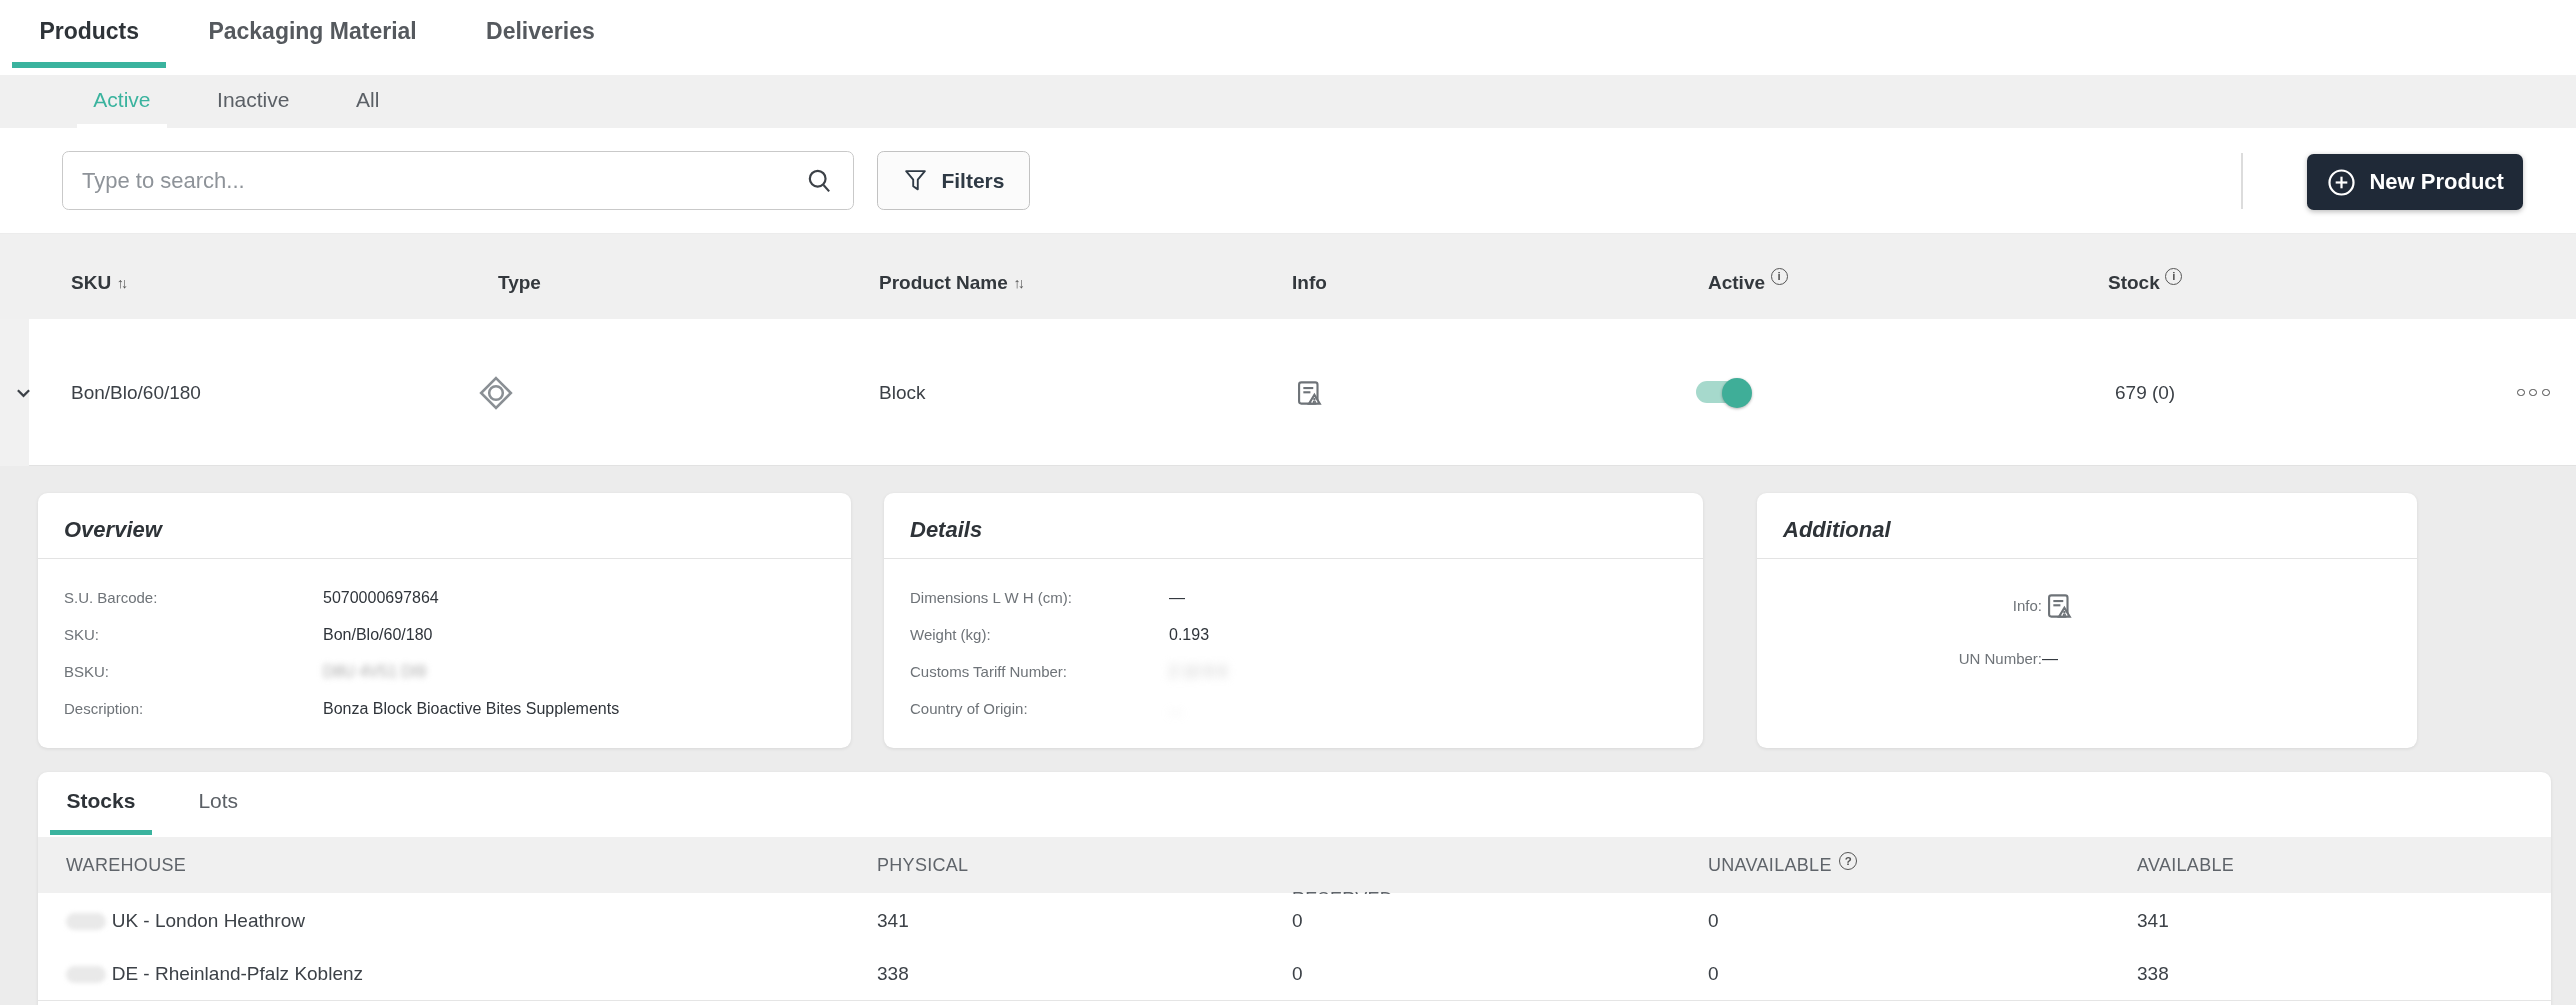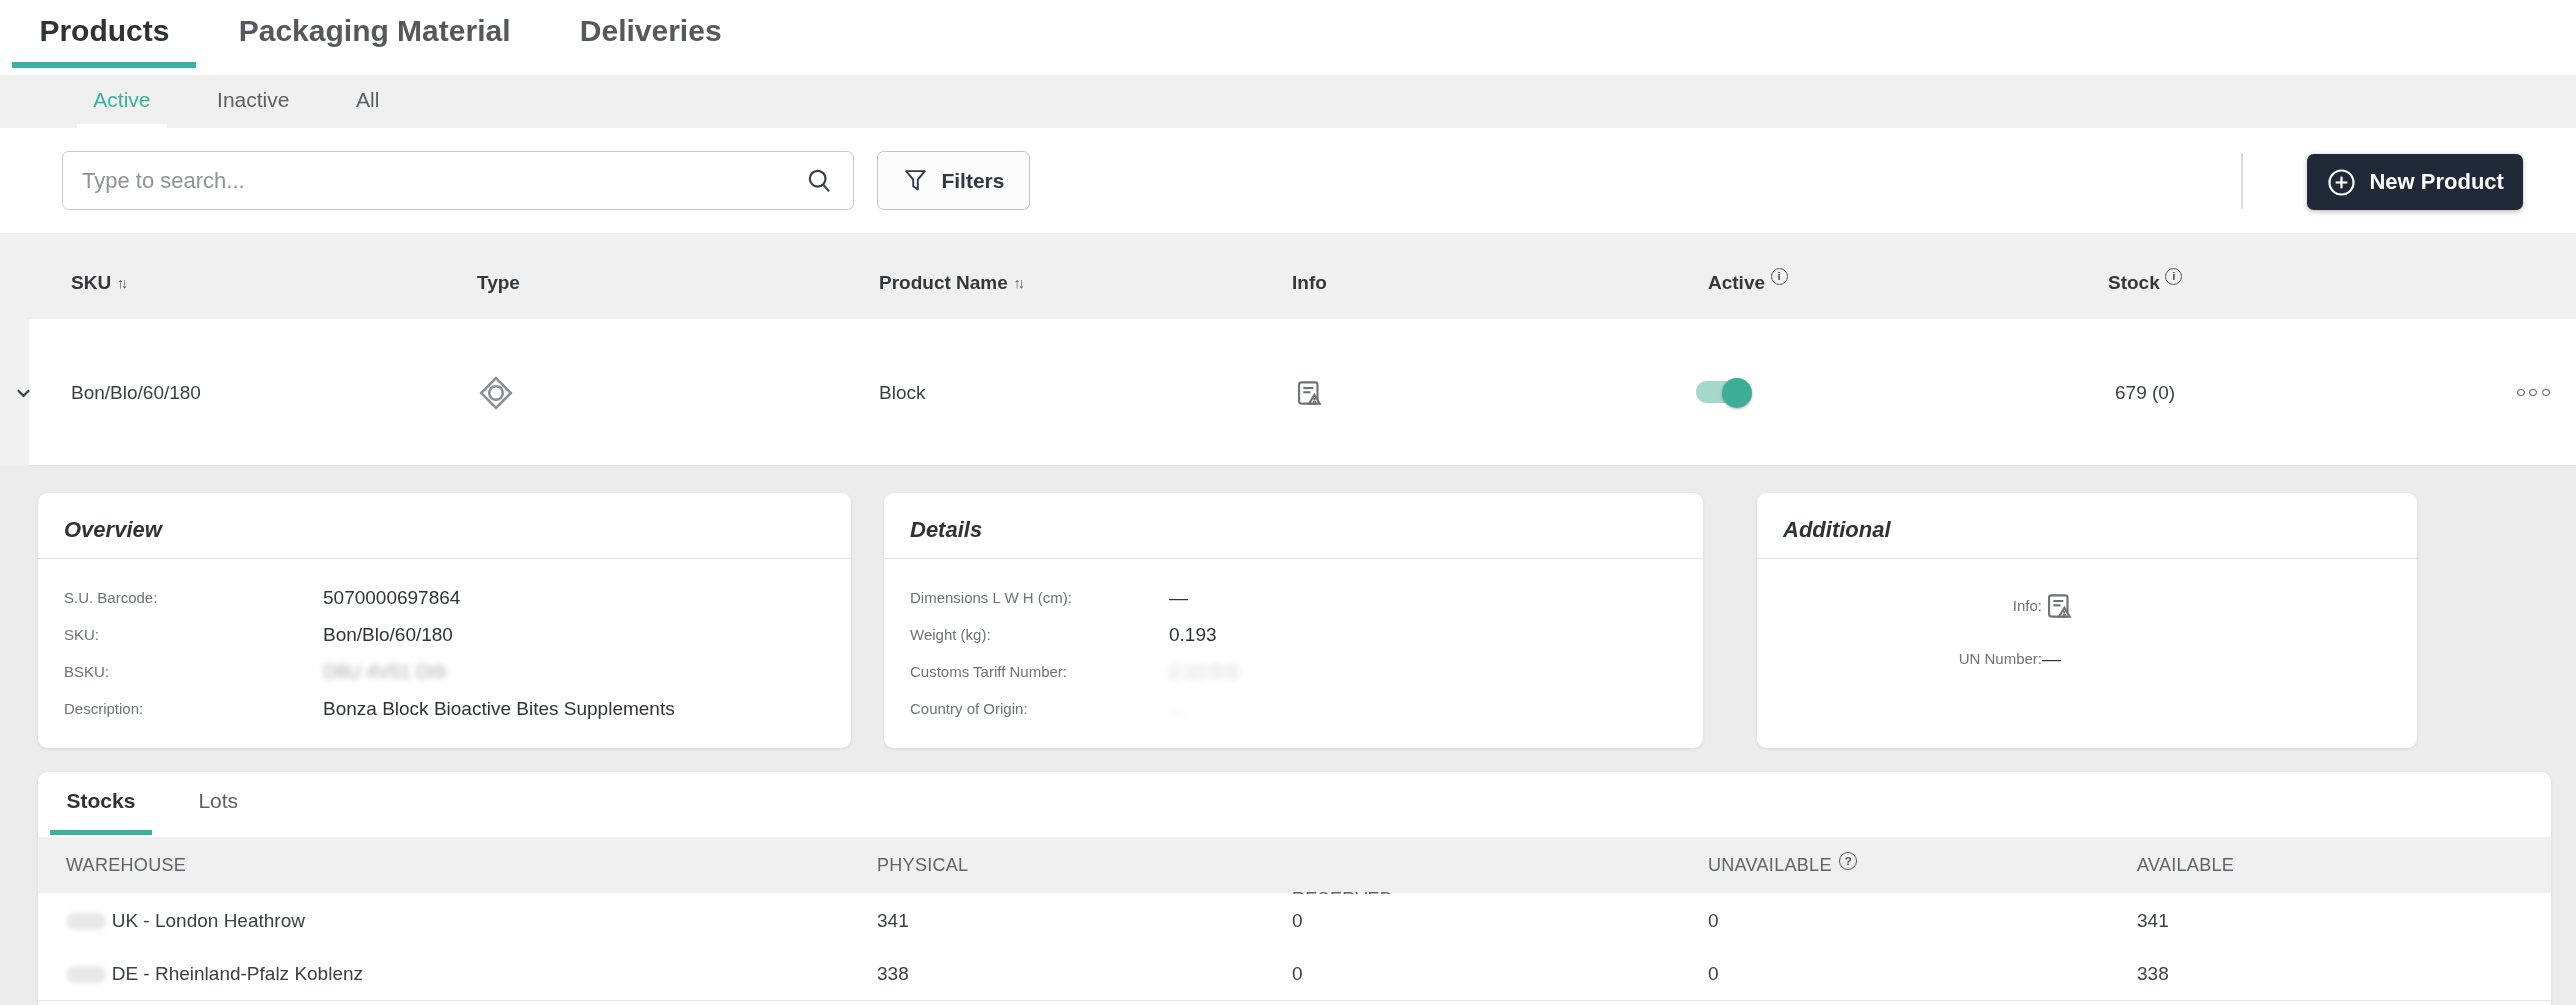--- a/index.html
+++ b/index.html
@@ -14,21 +14,21 @@
   .abs { position:absolute; }
 
   
   .corner-wedge { left:0; top:0; width:21px; height:13.4px; background:#3ab39e;
                   border-radius:0 0 17px 0; }
 
   
   .topbar { left:0; top:0; width:2576px; height:75px; background:#ffffff; }
   .main-tabs { position:absolute; left:12.4px; top:0; height:75px; display:flex; }
   .main-tab { height:68px; display:flex; align-items:center; padding:0 27px;
-              margin-right:15.3px; font-size:30px; font-weight:700; color:#4a4f54;
+              margin-right:15.3px; font-size:23px; font-weight:700; color:#4a4f54;
               border-bottom:6.7px solid transparent; cursor:pointer; }
   .main-tab.active { color:#2e3338; border-bottom-color:#3ab39e; }
   .main-tab.inactive { font-weight:600; color:#55595e; }
 
   
   .subbar { left:0; top:75px; width:2576px; height:54px; background:#f0f0f0; }
   .sub-tabs { position:absolute; left:77px; top:0; height:54px; display:flex; }
   .sub-tab { height:54px; display:flex; align-items:center; padding:0 16.3px;
              margin-right:34px; font-size:21px; color:#5b6066;
              border-bottom:5.7px solid transparent; cursor:pointer; }
@@ -81,21 +81,21 @@
 
   
   .card { position:absolute; top:493px; height:255px; background:#fff; border-radius:9.6px;
           box-shadow:0 1px 3.8px rgba(0,0,0,.09); }
   .card-title { position:absolute; left:26px; top:24px; font-size:22px; font-weight:700;
                 font-style:italic; color:#2e3338; }
   .card-divider { position:absolute; left:0; right:0; top:65px; height:1px; background:#e3e3e3; }
   .card-rows { position:absolute; left:26px; top:86px; right:26px; }
   .card-row { display:flex; height:37px; align-items:center; }
   .card-label { width:259px; font-size:15px; color:#6e7378; }
-  .card-value { font-size:19px; color:#2f343a; }
+  .card-value { font-size:16px; color:#2f343a; }
   .blur3 { filter:blur(3.4px); color:#a8a8a8; }
   .blur4 { filter:blur(4.8px); color:#c4c4c4; }
 
   
   .stocks-panel { left:38px; top:772px; width:2513px; height:234px; background:#fff;
                   border-radius:9.6px 9.6px 0 0; box-shadow:0 1px 3.8px rgba(0,0,0,.09); }
   .stock-tabs { position:absolute; left:11.5px; top:0; height:63px; display:flex; }
   .stock-tab { height:63px; display:flex; align-items:center; padding:0 17px; margin-right:29px;
                font-size:21px; color:#5b6066; border-bottom:5.7px solid transparent; cursor:pointer; }
   .stock-tab.active { font-weight:700; color:#2e3338; border-bottom-color:#3ab39e; }
@@ -167,21 +167,21 @@
     </span>
     <span>New Product</span>
   </button>
 </div>
 
 <div class="abs table-head">
   <div class="th" style="left:71px;">
     <span>SKU</span>
     <span class="sort-icon">↑↓</span>
   </div>
-  <div class="th" style="left:477px;">
+  <div class="th" style="left:498px;">
     <span>Type</span>
   </div>
   <div class="th" style="left:879px;">
     <span>Product Name</span>
     <span class="sort-icon">↑↓</span>
   </div>
   <div class="th" style="left:1292px;">
     <span>Info</span>
   </div>
   <div class="th" style="left:1708px;">

